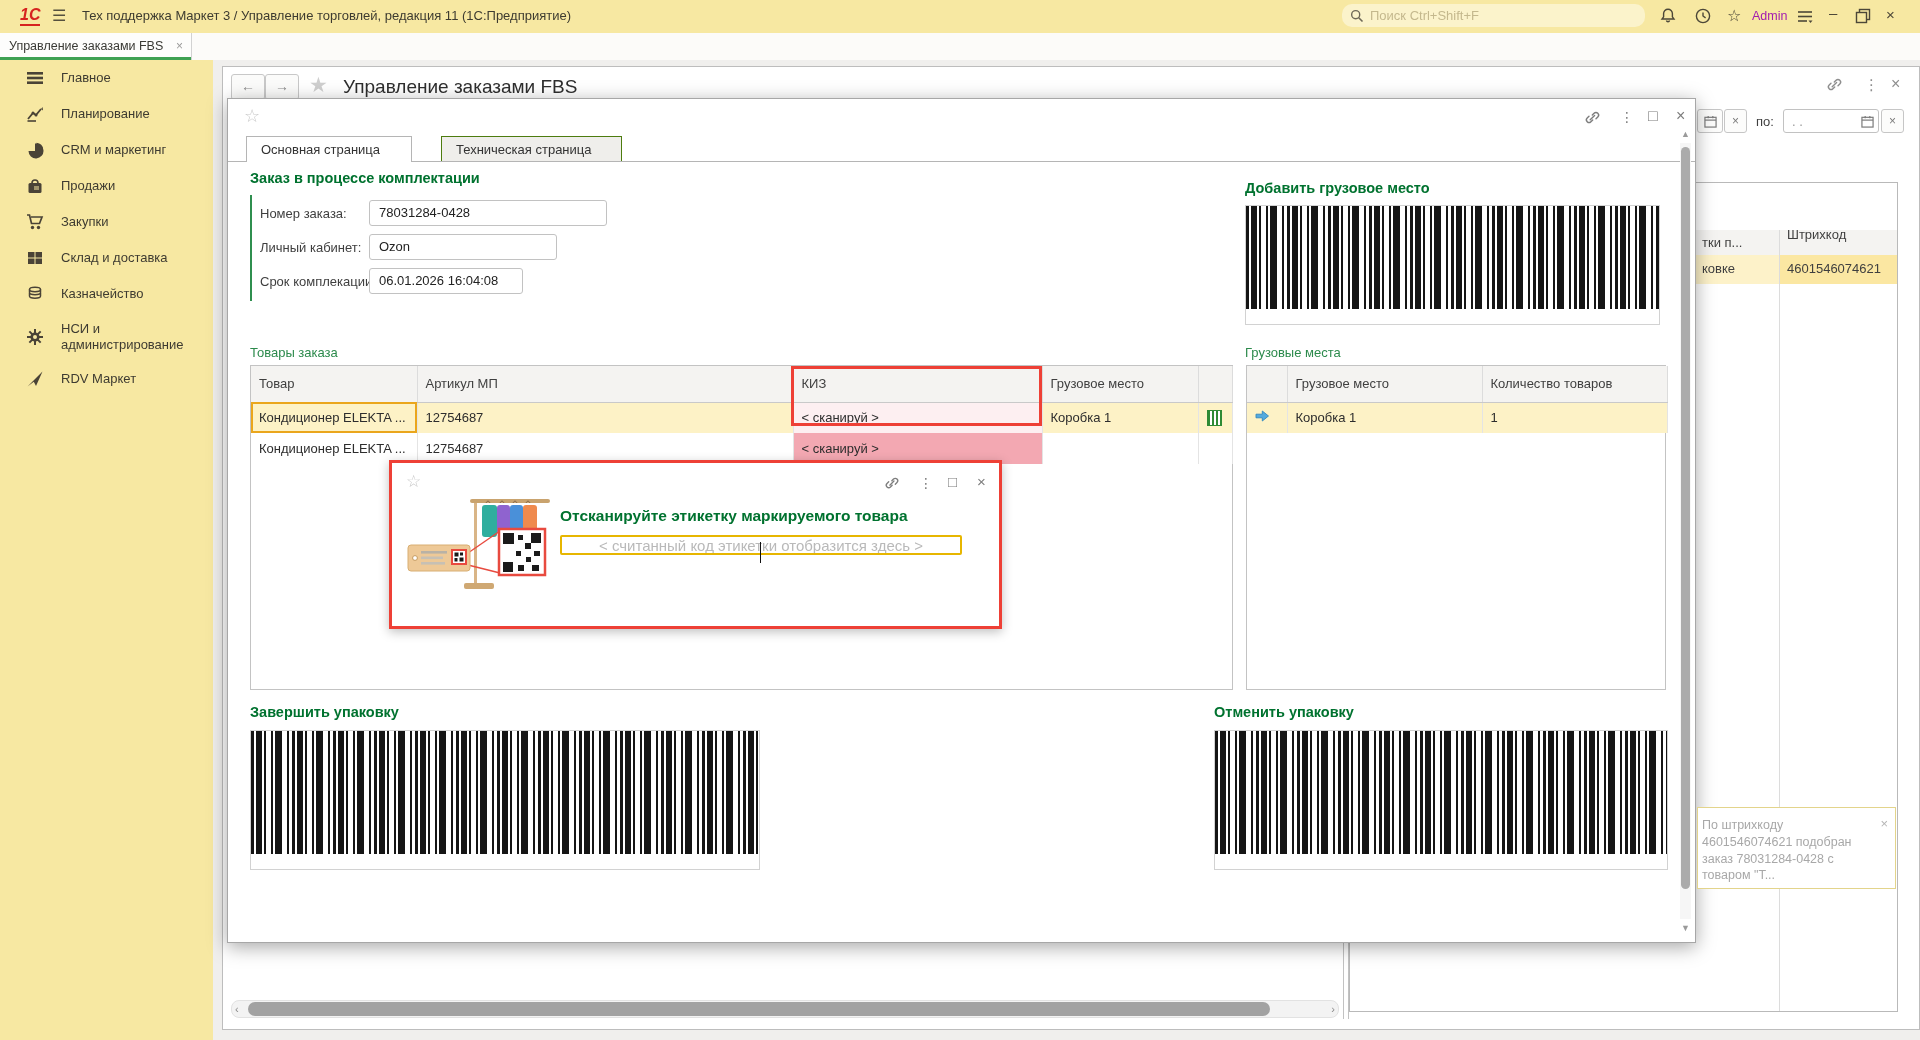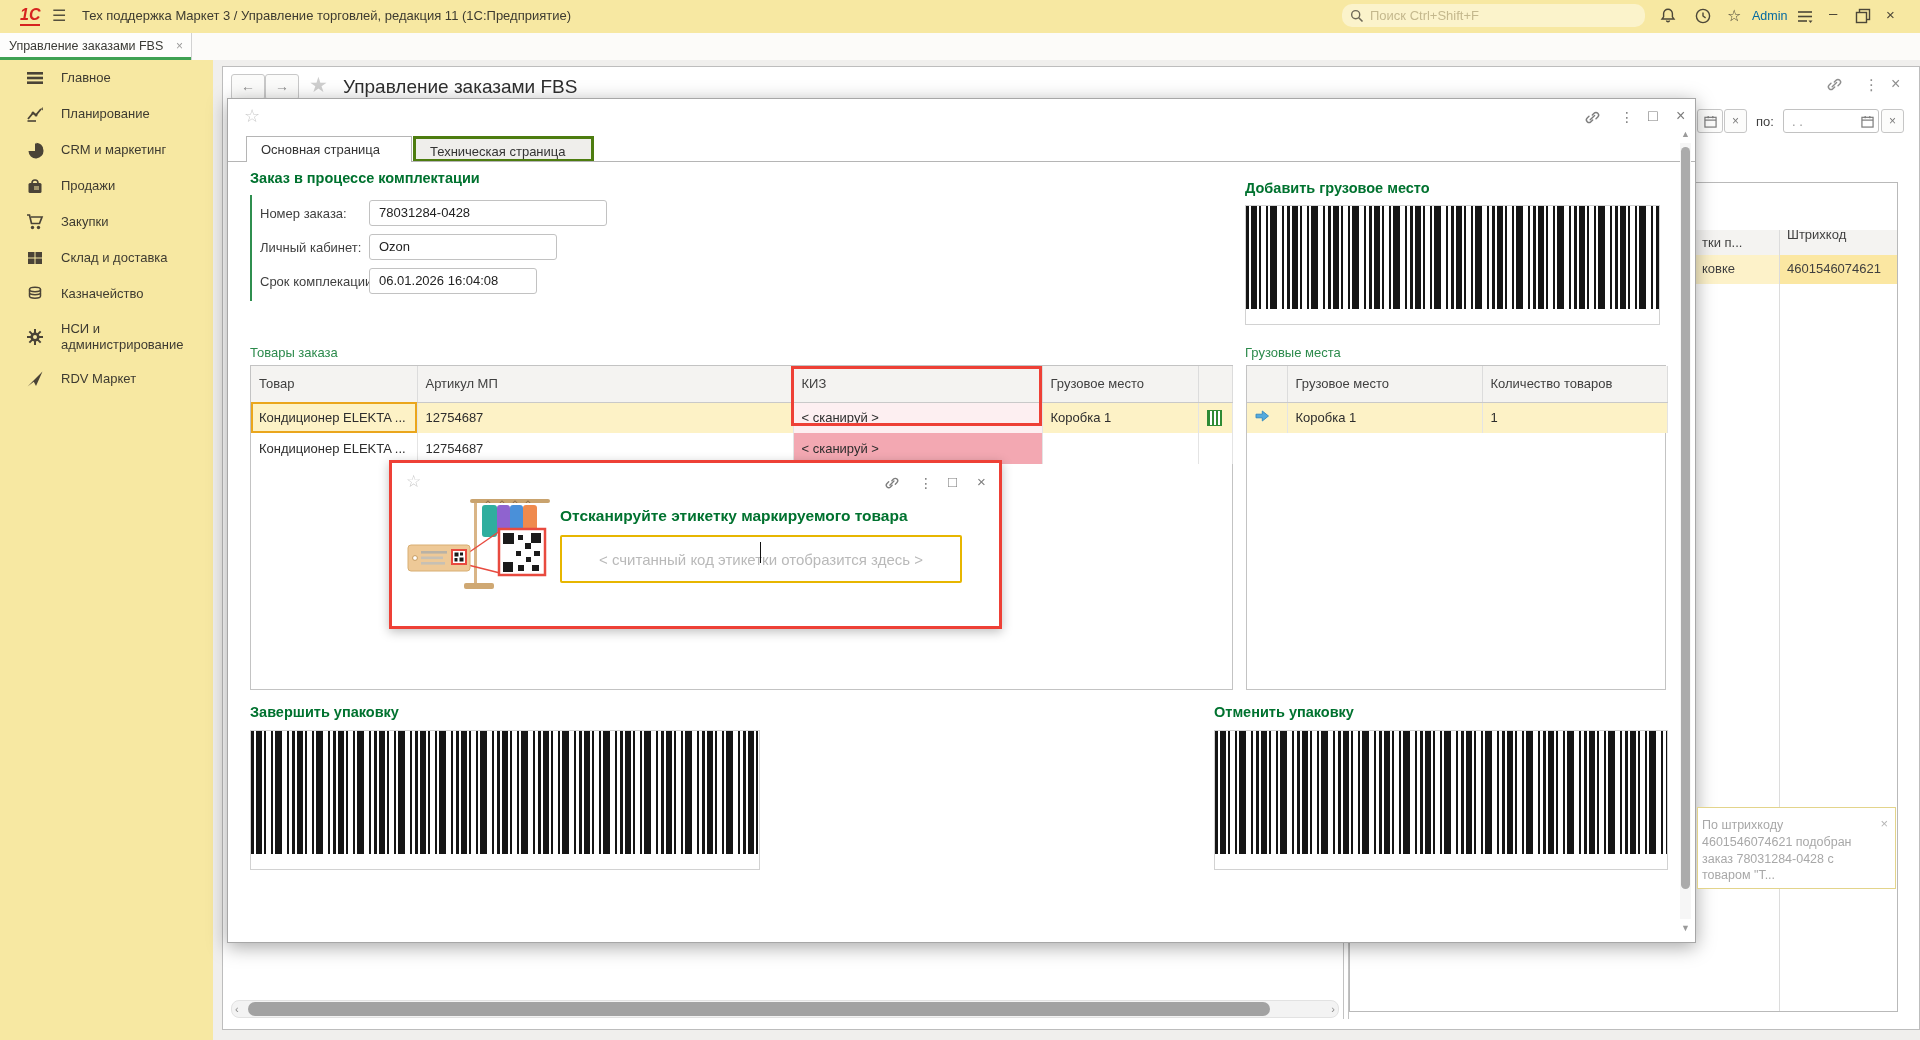--- a/index.html
+++ b/index.html
@@ -8,21 +8,21 @@
   #screen{position:relative;width:1920px;height:1040px;}
 
   
   #topbar{left:0;top:0;width:1920px;height:33px;background:#f7e8a2;}
   #logo{left:20px;top:5px;color:#d6231f;font-weight:bold;font-style:italic;font-size:16px;border-bottom:2px solid #d6231f;line-height:19px;}
   #burger{left:52px;top:6px;color:#55503e;font-size:16px;}
   #app-title{left:82px;top:8px;font-size:13px;color:#3d3b30;}
   #searchbox{left:1342px;top:4px;width:303px;height:23px;background:#fbf3cb;border-radius:10px;display:flex;align-items:center;padding:0 8px;box-sizing:border-box;}
   #searchbox span{color:#c4b88d;font-size:13px;margin-left:6px;}
   .tb-ic{top:7px;width:18px;height:18px;color:#4c4738;}
-  #admin-label{left:1752px;top:9px;font-size:12.5px;color:#0369a1;}
+  #admin-label{left:1752px;top:9px;font-size:12.5px;color:#a21caf;}
   #win-min{left:1829px;top:4px;font-size:15px;color:#4c4738;}
   #win-close{left:1886px;top:6px;font-size:15px;color:#4c4738;}
 
   
   #tabrow{left:0;top:33px;width:1920px;height:27px;background:#fcfbf9;}
   #page-tab{left:0;top:0;width:192px;height:27px;background:#fdfdfc;border-right:1px solid #d2d2d2;box-sizing:border-box;}
   #page-tab .lbl{position:absolute;left:9px;top:6px;font-size:12.5px;color:#3a3a35;}
   #page-tab .x{position:absolute;right:8px;top:6px;font-size:12px;color:#9b9b9b;}
   #page-tab .green{position:absolute;left:0;bottom:0;width:100%;height:3px;background:#3ea152;}
 
@@ -44,21 +44,21 @@
   .bgp-txt{font-size:13px;color:#3f3f3f;}
   #hscroll{background:#f3f3f3;border:1px solid #e2e2e2;border-radius:8px;}
   #hthumb{background:#a2a2a2;border-radius:7px;}
   .scroll-arrow{color:#8a8a8a;font-size:11px;}
 
   
   #dialog{left:227px;top:98px;width:1469px;height:845px;background:#fff;border:1px solid #a7a7a7;box-sizing:border-box;box-shadow:0 4px 18px rgba(0,0,0,.35);z-index:10;}
   .dlg-ic{color:#7d7d7d;font-size:14px;}
   .tab{height:26px;box-sizing:border-box;font-size:13px;color:#333;padding:5px 14px 0;}
   .tab.active{background:#fff;border:1px solid #b5b5b5;border-bottom:none;z-index:2;}
-  .tab.inactive{background:#efeeeb;border:3px solid #4d7c0f;}
+  .tab.inactive{background:#efeeeb;border:1px solid #4d7c0f;margin-left:28px;}
   #tabline{height:1px;background:#b5b5b5;}
   .green-heading{font-size:14.5px;font-weight:bold;color:#00722f;}
   .green-caption{font-size:13px;color:#2c8a4c;}
   .fld-label{font-size:13px;color:#3f3f3f;}
   .fld-input{border:1px solid #c2c2c2;border-radius:3px;background:#fff;font-size:13px;color:#222;padding:4px 9px;box-sizing:border-box;height:26px;}
   #group-line{width:2px;background:#2f8f4f;}
 
   table.grid{border-collapse:collapse;table-layout:fixed;width:100%;}
   .grid th{background:#f4f3f1;font-weight:normal;text-align:left;font-size:13px;color:#3f3f3f;padding:5px 8px;border-right:1px solid #dcdcdc;border-bottom:1px solid #c9c9c9;height:36px;box-sizing:border-box;}
   .grid td{font-size:13px;color:#2d2d2d;padding:5px 8px;border-right:1px solid #e4e4e4;height:31px;box-sizing:border-box;white-space:nowrap;overflow:hidden;}
@@ -294,21 +294,21 @@
     <div id="tabline" class="abs" style="left:0;top:62px;width:1467px;"></div>
 
     <div class="green-heading abs" style="left:22px;top:71px;">Заказ в процессе комплектации</div>
 
     <div id="group-line" class="abs" style="left:22px;top:96px;height:106px;"></div>
     <div class="fld-label abs" style="left:32px;top:107px;">Номер заказа:</div>
     <div class="fld-input abs" style="left:141px;top:101px;width:238px;">78031284-0428</div>
     <div class="fld-label abs" style="left:32px;top:141px;">Личный кабинет:</div>
     <div class="fld-input abs" style="left:141px;top:135px;width:188px;">Ozon</div>
     <div class="fld-label abs" style="left:32px;top:175px;">Срок комплекации:</div>
-    <div class="fld-input abs" style="left:141px;top:169px;width:168px;">06.01.2026 16:04:08</div>
+    <div class="fld-input abs" style="left:141px;top:169px;width:154px;">06.01.2026 16:04:08</div>
 
     <div class="green-caption abs" style="left:22px;top:246px;">Товары заказа</div>
     <div class="tbl-wrap abs" style="left:22px;top:266px;width:983px;height:325px;">
       <table class="grid">
         <colgroup>
             <col style="width:166px">
             <col style="width:376px">
             <col style="width:249px">
             <col style="width:156px">
             <col style="width:34px">
@@ -430,21 +430,21 @@
         <g fill="#1a1a1a">
             <rect x="48.5" y="61.5" width="4" height="4"></rect>
             <rect x="54" y="61.5" width="3" height="3"></rect>
             <rect x="48.5" y="67" width="3" height="3.5"></rect>
             <rect x="53.5" y="66.5" width="4" height="4"></rect>
           </g>
       </g>
     </svg>
 
     <div id="scan-title" class="abs" style="left:168px;top:44px;">Отсканируйте этикетку маркируемого товара</div>
-    <input id="scan-input" class="abs" style="left: 168px; top: 72px; width: 402px; height: 48px;" placeholder="&lt; считанный код этикетки отобразится здесь &gt;">
+    <input id="scan-input" class="abs" style="left: 168px; top: 72px; width: 402px; height: 20px;" placeholder="&lt; считанный код этикетки отобразится здесь &gt;">
     <div id="scan-caret" class="abs" style="left:368px;top:79px;"></div>
   </div>
 
   <div id="notif" class="abs">
     <div class="txt">По штрихкоду 4601546074621 подобран заказ 78031284-0428 с товаром "Т...</div>
     <div class="x">×</div>
   </div>
 
 </div>
 

